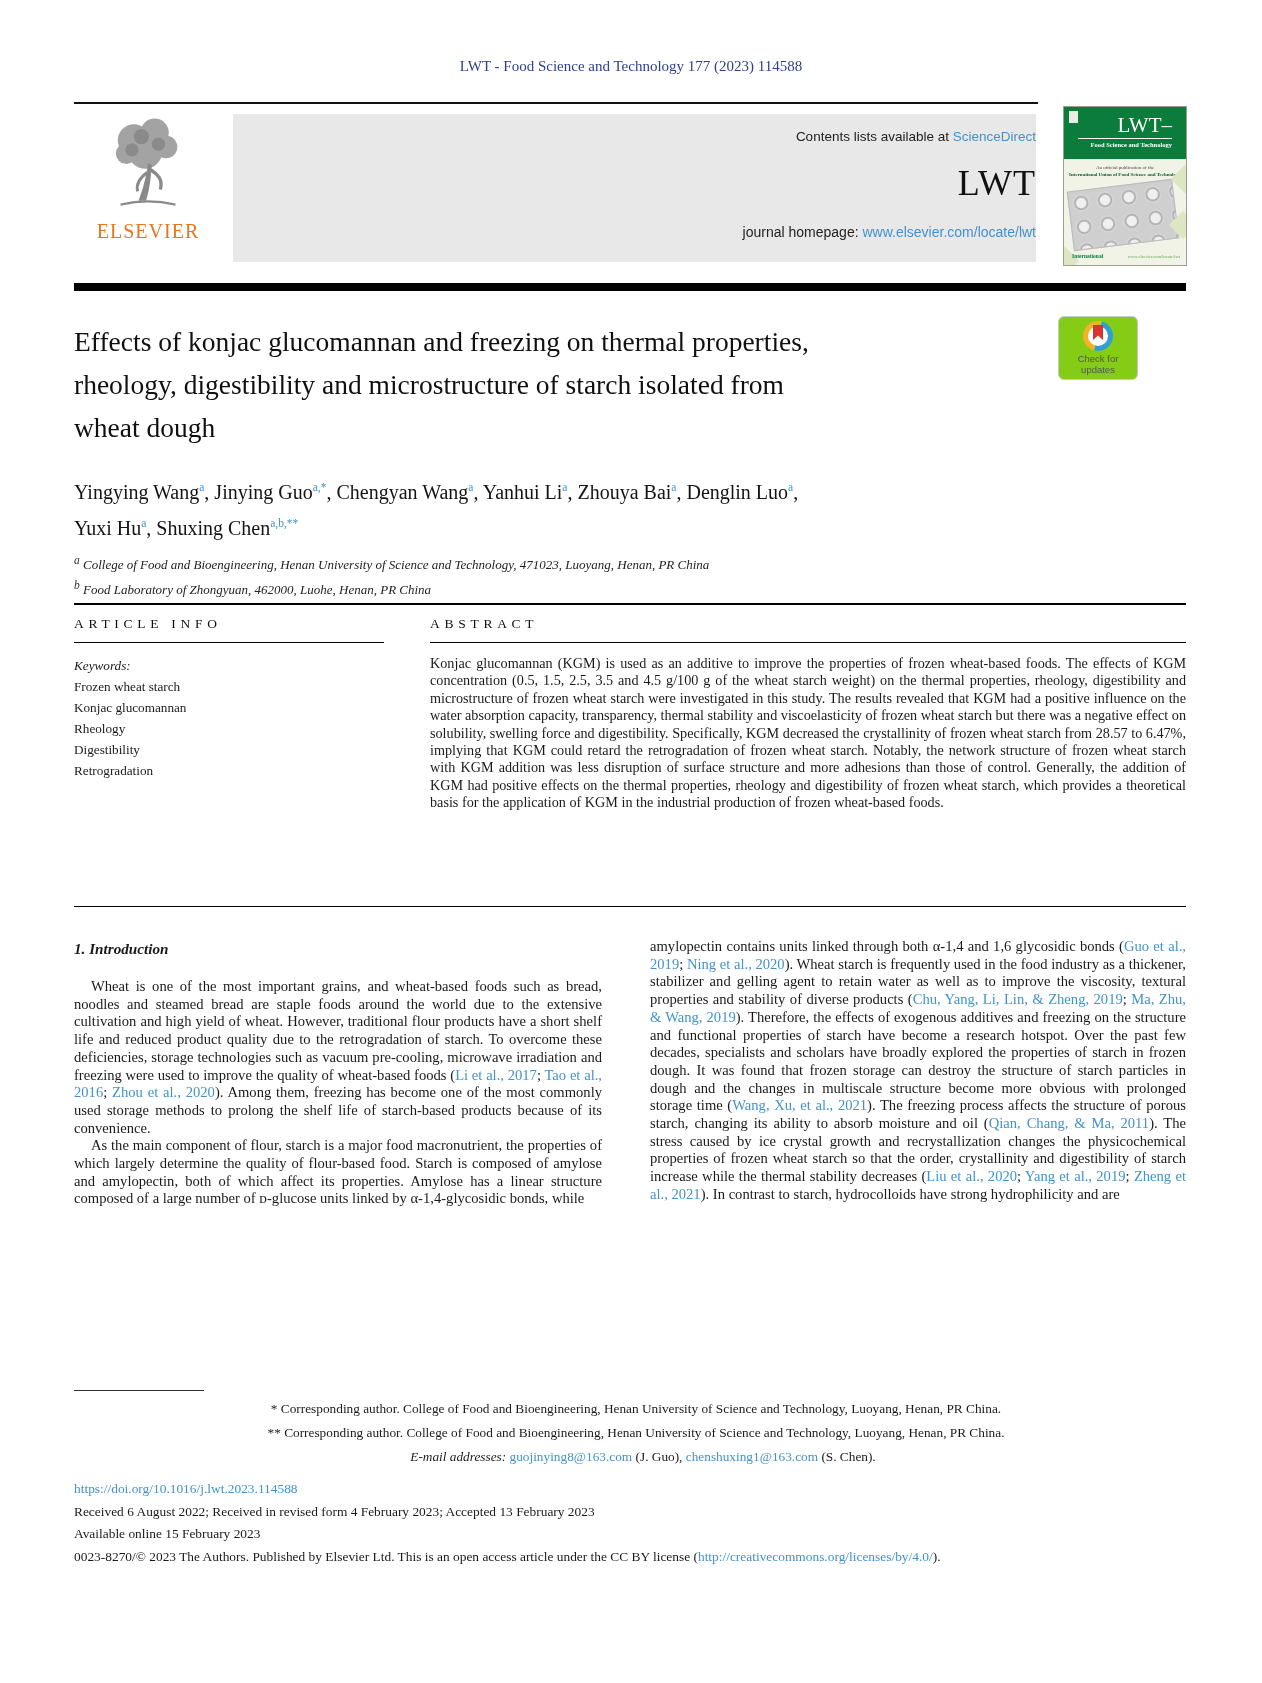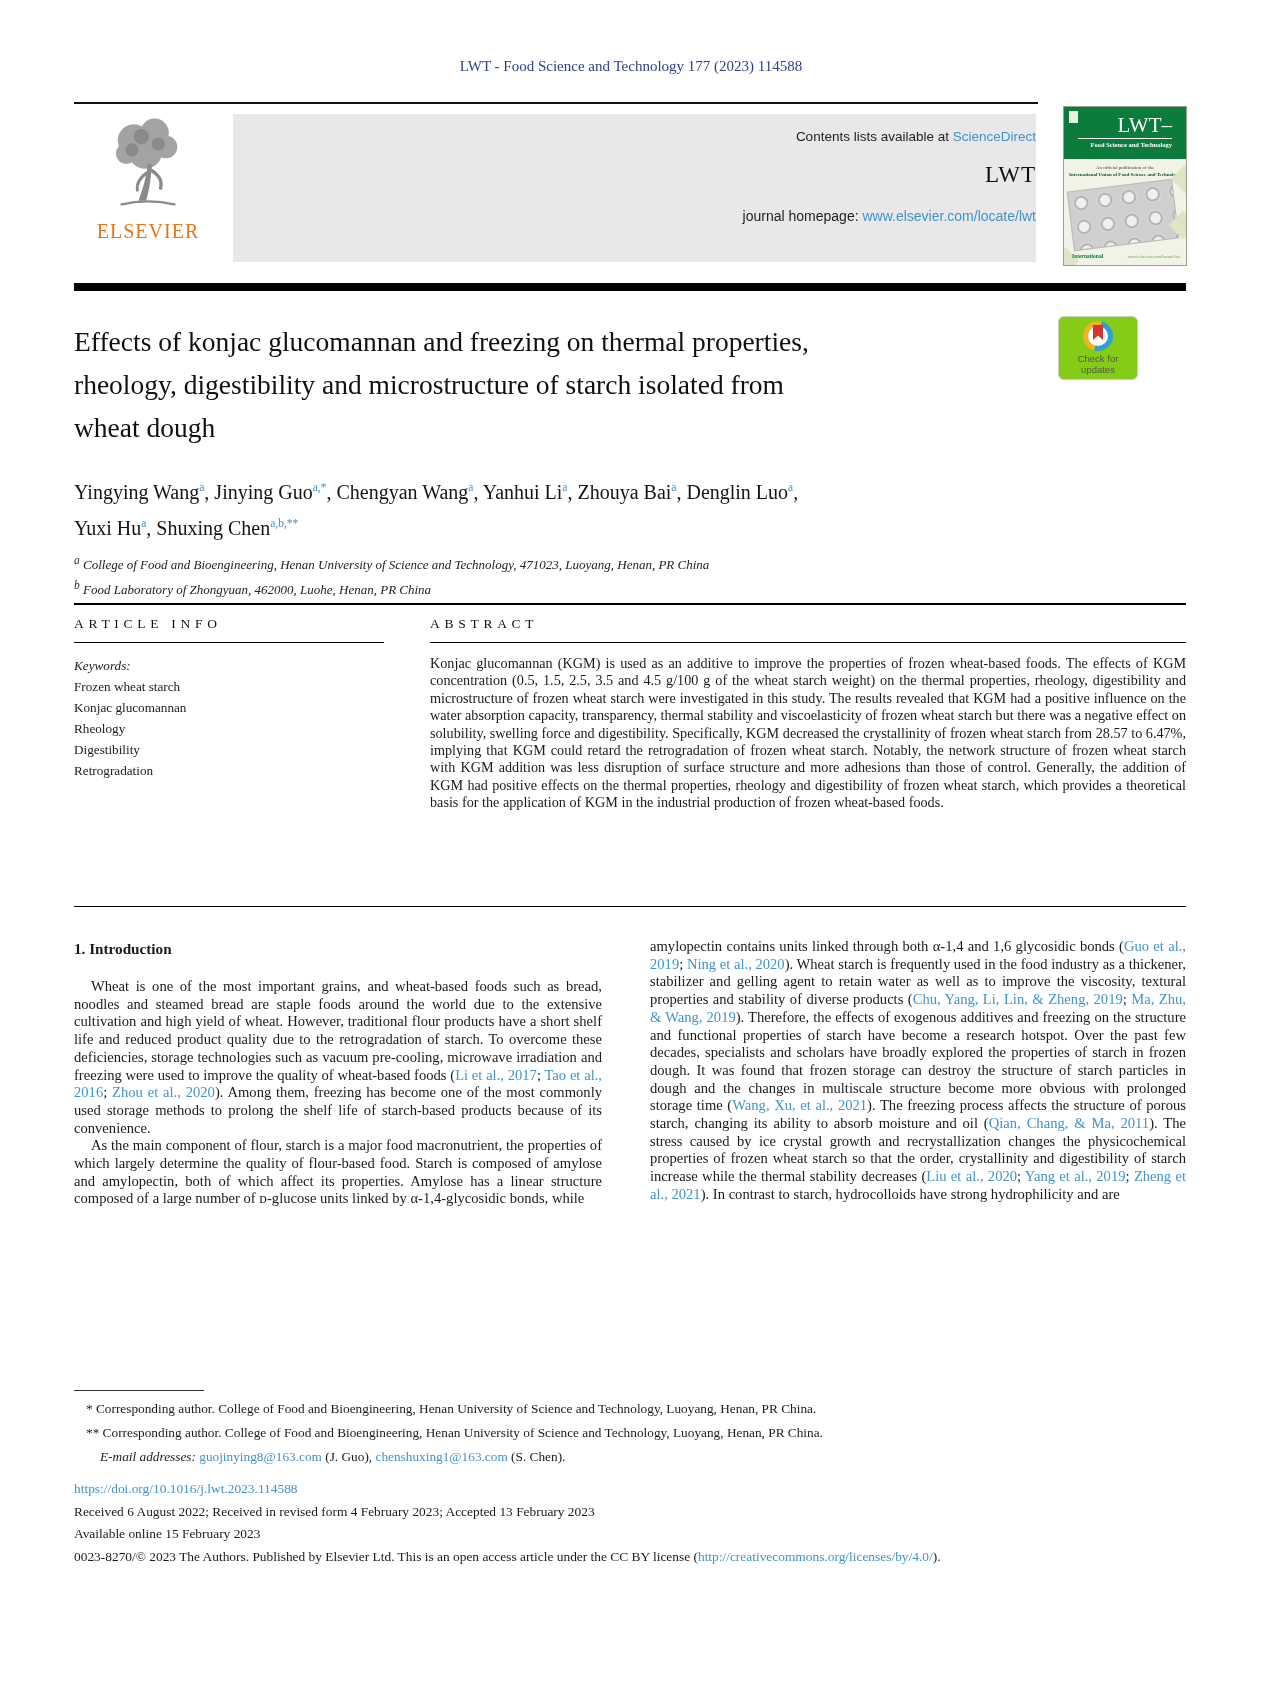--- a/index.html
+++ b/index.html
@@ -14,21 +14,21 @@
   .citation{position:absolute;top:58px;left:0;width:100%;text-align:center;
     font-size:15px;color:#2e3f8f;}
 
   
   .header{position:absolute;top:100px;left:74px;width:1112px;height:168px;}
   .header-topline{position:absolute;top:2px;left:0;width:964px;height:2px;background:#111;}
   .logo-box{position:absolute;top:12px;left:0;width:148px;height:150px;text-align:center;}
   .elsevier-word{margin-top:0px;font-size:20px;letter-spacing:1px;color:#e8751a;font-weight:500;}
   .gray-box{position:absolute;top:14px;left:159px;width:803px;height:148px;background:#e8e8e8;text-align:right;}
   .contents-line{margin-top:15px;font-size:13.5px;color:#222;}
-  .lwt-big{margin-top:18px;font-size:23px;letter-spacing:1px;color:#111;}
+  .lwt-big{margin-top:18px;font-size:36px;letter-spacing:1px;color:#111;}
   .homepage-line{margin-top:20px;font-size:14px;color:#222;}
   .link{color:#4292cc;cursor:pointer;text-decoration:none;}
 
   
   .cover{position:absolute;top:6px;left:989px;width:122px;height:158px;background:#f0f3e6;
     border:1px solid #9aa08e;overflow:hidden;}
   .cover-head{position:relative;height:52px;background:#0c7c3c;color:#fff;padding:3px 14px;box-sizing:border-box;}
   .cover-minilogo{position:absolute;top:4px;left:5px;width:9px;height:12px;background:#e9efe2;}
   .cover-lwt{text-align:right;font-size:21px;line-height:24px;margin-top:3px;}
   .cover-sub{text-align:right;font-size:6.5px;border-top:1px solid #fff;padding-top:2px;margin-top:1px;font-weight:bold;}
@@ -74,28 +74,28 @@
   .col-abs{flex:1;}
   .sec-head{font-size:13.5px;letter-spacing:0.35em;color:#111;padding-bottom:10px;border-bottom:1.5px solid #000;}
   .kw{margin-top:12px;font-size:13.2px;line-height:21px;}
   .kw-label{font-style:italic;}
   .abs-text{margin-top:12px;font-size:14.2px;line-height:17.4px;text-align:justify;}
 
   
   .bodycols{position:absolute;top:938px;left:74px;width:1112px;display:flex;gap:48px;}
   .bcol-l{width:528px;flex:none;}
   .bcol-r{width:536px;flex:none;}
-  .h-intro{font-size:15.2px;font-weight:bold;margin:2px 0 20px 0;}
+  .h-intro{font-size:15.2px;font-weight:bold;margin:2px 0 20px 0;font-style:italic;}
   .bp{margin:0;font-size:14.6px;line-height:17.7px;text-align:justify;}
   .indent{text-indent:17px;}
 
   
   .fnblock{position:absolute;top:1390px;left:74px;width:1112px;font-size:13.3px;line-height:24px;}
   .fn-div{width:130px;border-top:1.4px solid #333;margin-bottom:6px;}
-  .fn{padding-left:12px;}
+  .fn{padding-left:12px;text-align:center;}
   .fn-email{padding-left:26px;}
   .it{font-style:italic;}
 
   
   .footer{position:absolute;top:1478px;left:74px;width:1112px;font-size:13.4px;line-height:22.5px;}
   [data-interactable="true"]{cursor:pointer;}
 </style>
 </head>
 <body>
 

